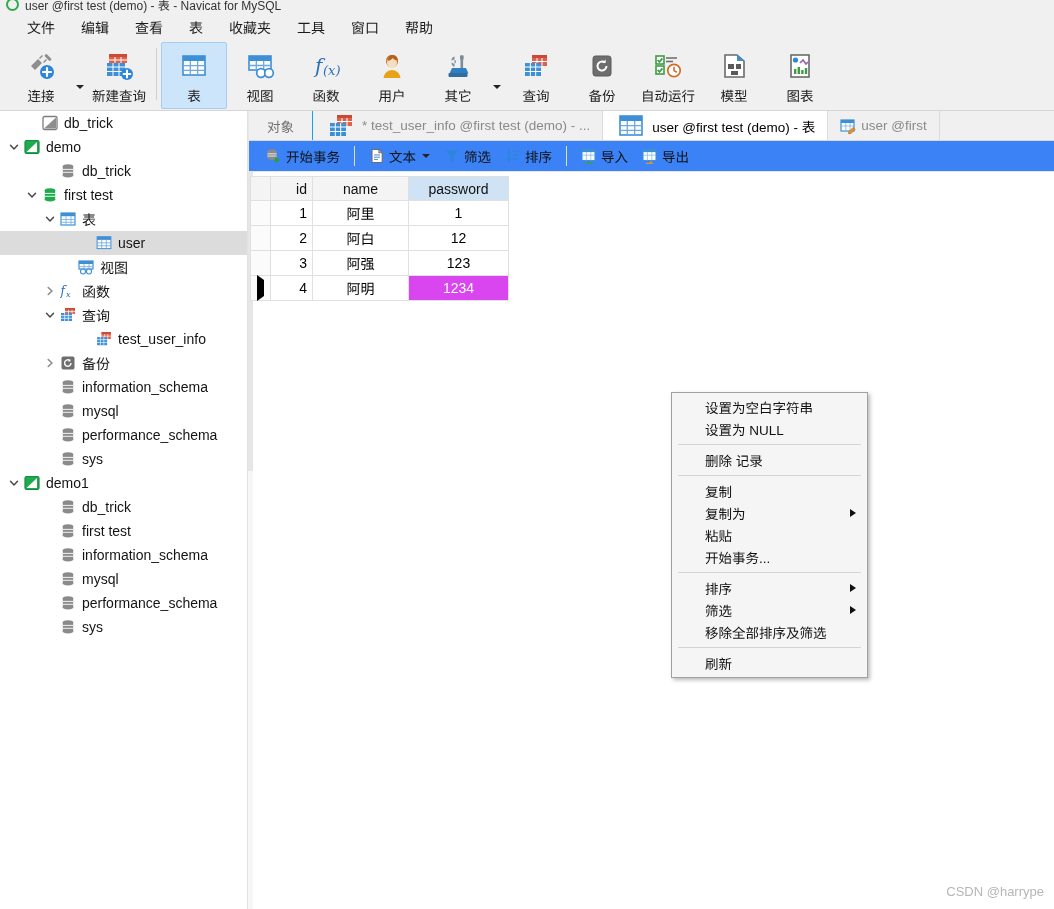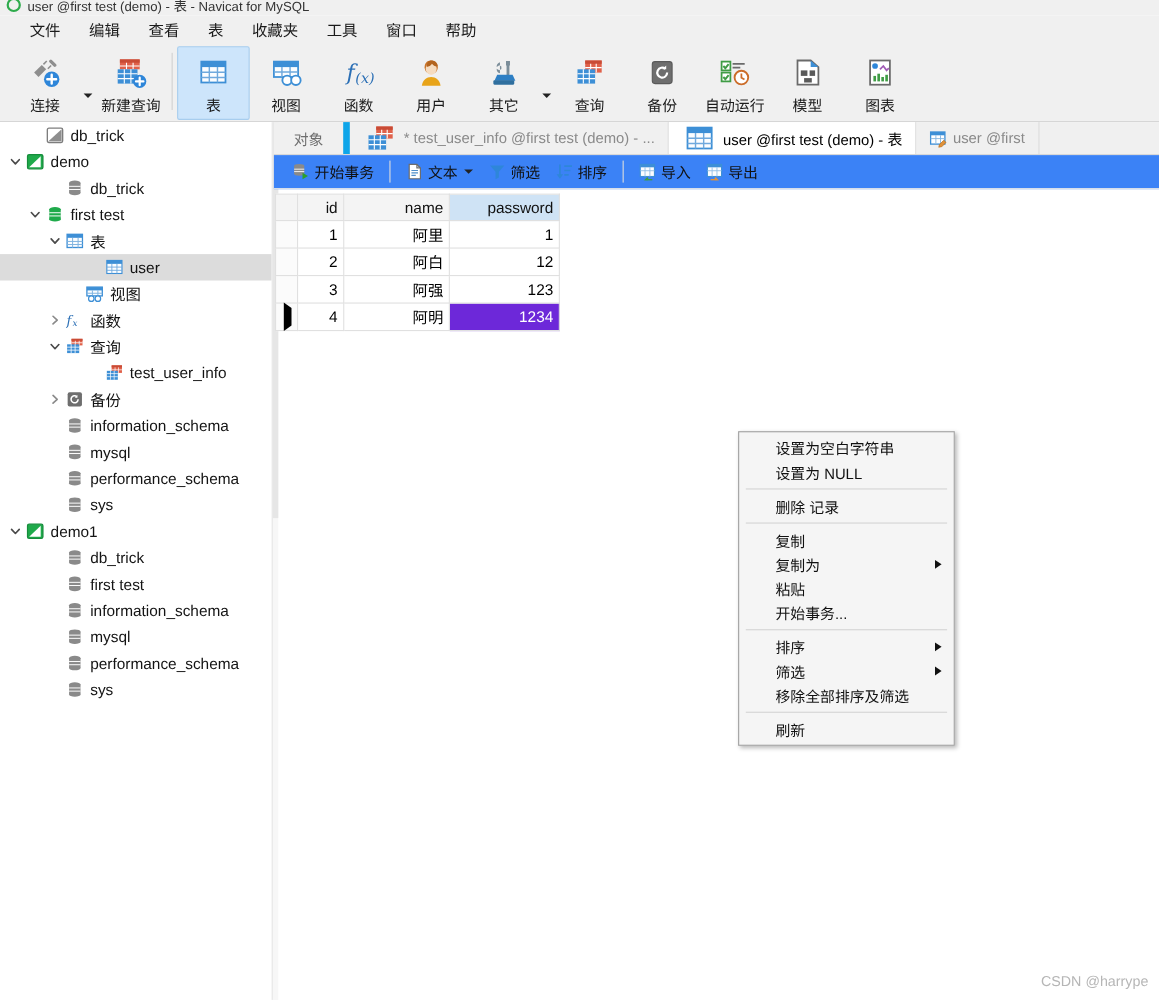--- a/index.html
+++ b/index.html
@@ -101,21 +101,21 @@
   .tabbar {
     position: absolute; left: 249px; top: 111px; width: 805px; height: 30px;
     background: #f0f0f0; display: flex; align-items: stretch;
     border-bottom: 1px solid #d8d8d8; overflow: hidden;
   }
   .tab {
     display: flex; align-items: center; gap: 5px; padding: 0 12px;
     font-size: 13.5px; color: #8a8a8a; cursor: default;
     border-right: 1px solid #dcdcdc; white-space: nowrap;
   }
-  .tab.obj { border-right: 6px solid #0ea5e9; color: #6f6f6f; padding: 0 18px; }
+  .tab.obj { border-right: 1px solid #0ea5e9; color: #6f6f6f; padding: 0 18px; }
   .tab.active { background: #ffffff; color: #000; justify-content: flex-end; }
 
   
   .gridbar {
     position: absolute; left: 249px; top: 141px; width: 805px; height: 31px;
     background: #3b82f6; display: flex; align-items: center;
     padding-left: 10px; border-bottom: 1px solid #e8e8e8;
   }
   .gb-btn {
     display: flex; align-items: center; gap: 4px; height: 23px;
@@ -125,32 +125,32 @@
   .gb-sep { width: 1px; height: 20px; background: #dddddd; margin: 0 7px; }
   .gb-caret { margin-left: 2px; }
 
   
   .grid {
     position: absolute; left: 250px; top: 176px;
     border-collapse: collapse; font-size: 14px; background: #fff;
   }
   .grid th, .grid td {
     border: 1px solid #e0e0e0; padding: 0 5px; height: 25px;
-    font-weight: normal; text-align: right; vertical-align: middle;
+    font-weight: normal; text-align: center; vertical-align: middle;
     white-space: nowrap;
   }
   .grid th {
     background: #f4f4f4; color: #111; font-size: 14px; height: 24px;
   }
   .grid th.hl { background: #cfe3f5; }
   .col-mark { width: 20px; background: #fbfbfb; padding: 0; }
   .col-id   { width: 42px; text-align: right !important; }
   .col-name { width: 96px; }
   .col-pass { width: 100px; }
-  td.cell-sel { background: #6d28d9; color: #fff; }
+  td.cell-sel { background: #d946ef; color: #fff; }
   .rowptr {
     width: 0; height: 0; border-top: 5px solid transparent;
     border-bottom: 5px solid transparent; border-left: 7px solid #000;
     margin: 0 auto;
   }
 
   
   .ctxmenu {
     position: absolute; left: 671px; top: 392px; width: 197px;
     background: #f5f5f5; border: 1px solid #a0a0a0;

